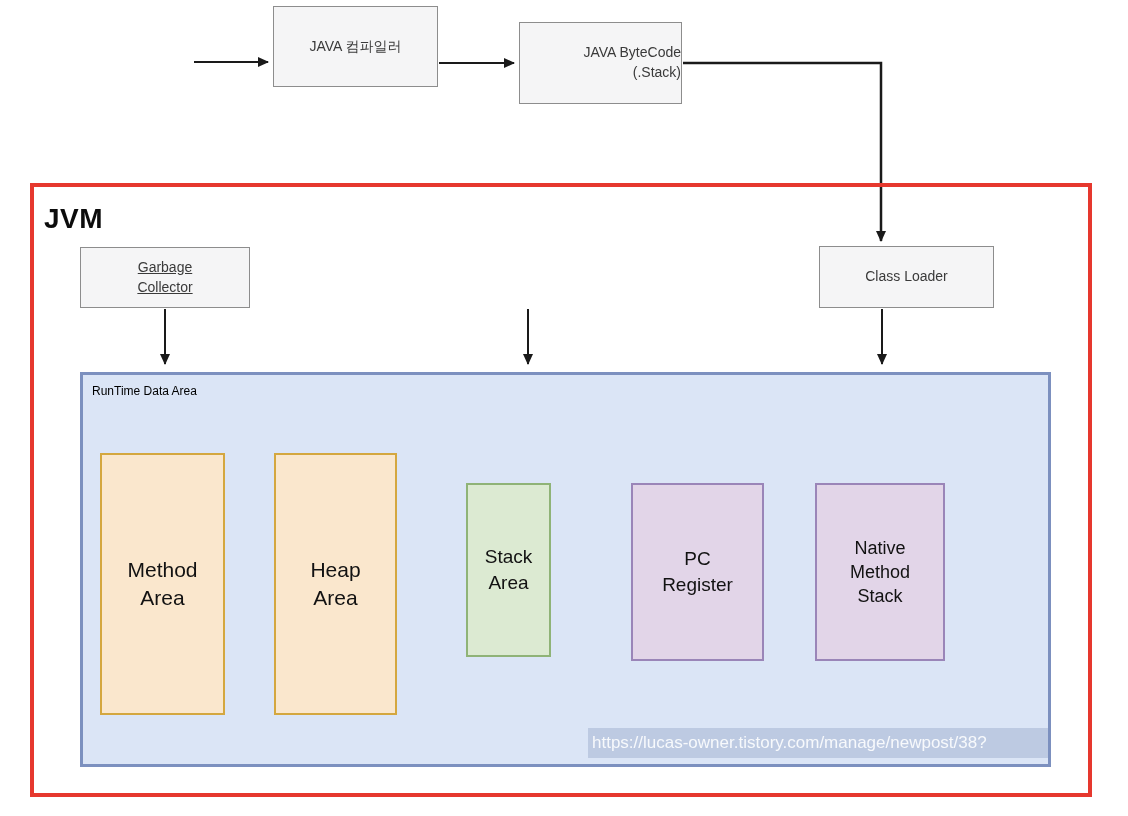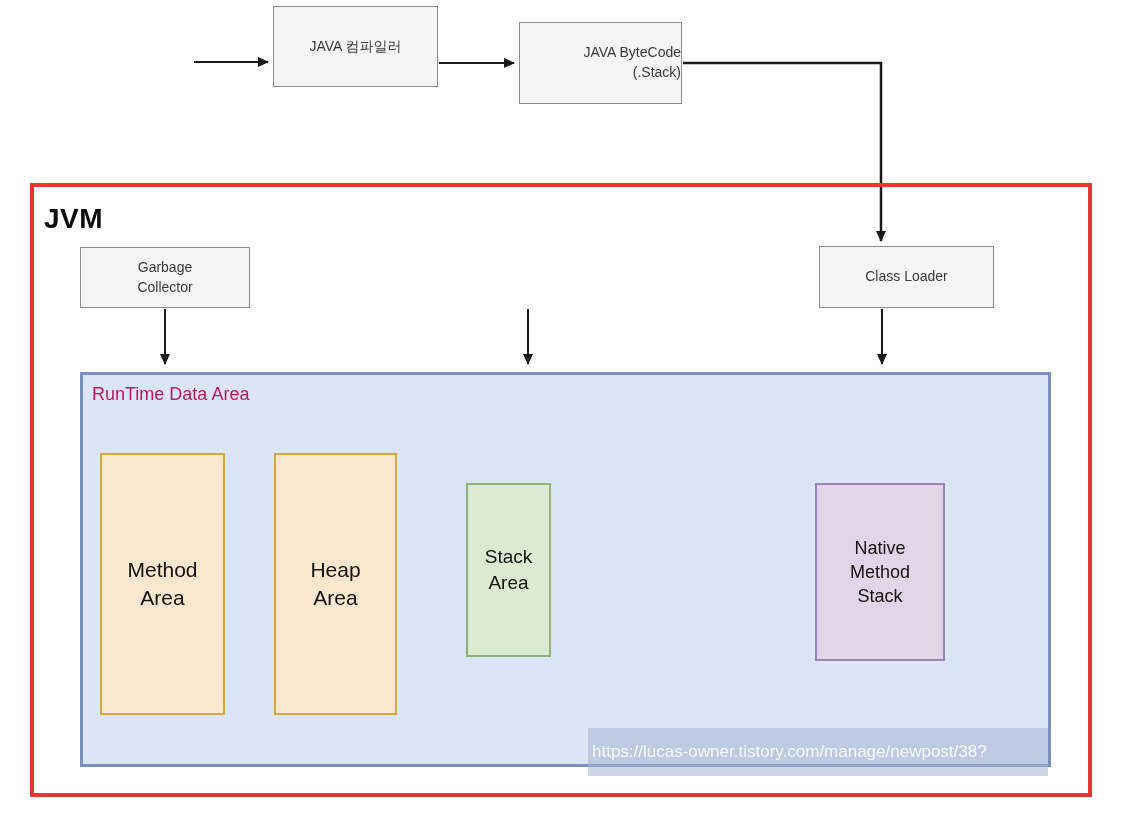--- a/index.html
+++ b/index.html
@@ -12,40 +12,40 @@
   .grey{background:#f5f5f6;border:1px solid #8d8d8d;color:#3a3a3a;font-size:14px;line-height:1.4;}
   
   .b-source  {left:28px; top:22px; width:165px;height:81px;}
   .b-compiler{left:273px;top:6px; width:165px;height:81px;}
   .b-bytecode{left:519px;top:22px; width:163px;height:82px;align-items:flex-end;}
   
   .jvm{position:absolute;left:30px;top:183px;width:1062px;height:614px;
        border:4px solid #e6382e;box-sizing:border-box;background:transparent;}
   .jvm-title{position:absolute;left:44px;top:203px;font-size:28px;font-weight:bold;color:#0c0c0c;letter-spacing:0.5px;}
   
-  .b-gc{left:80px; top:247px;width:170px;height:61px;}
+  .b-gc{left:80px; top:247px;width:170px;height:61px;text-decoration:underline;}
   .b-ee{left:438px;top:247px;width:174px;height:61px;}
   .b-cl{left:795px;top:246px;width:175px;height:62px;margin-left:24px;}
   
   .runtime{position:absolute;left:80px;top:372px;width:971px;height:395px;
            background:#dbe5f6;border:3px solid #7c90bf;box-sizing:border-box;}
-  .runtime-title{position:absolute;left:92px;top:384px;font-size:18px;color:#be185d;}
+  .runtime-title{position:absolute;left:92px;top:384px;font-size:12px;color:#000000;}
   .region{font-size:21px;line-height:1.35;color:#121212;}
   .orange{background:#fae7cd;border:2px solid #d4a73f;}
   .green {background:#dcead2;border:2px solid #8fb377;font-size:19px;}
   .purple{background:#e2d5e8;border:2px solid #9a85b8;font-size:19px;}
   .b-method{left:100px;top:453px;width:125px;height:262px;}
   .b-heap  {left:274px;top:453px;width:123px;height:262px;}
   .b-stack {left:466px;top:483px;width:85px; height:174px;}
   .b-pc    {left:631px;top:483px;width:133px;height:178px;}
   .b-native{left:815px;top:483px;width:130px;height:178px;font-size:18px;}
   
   #arrows{position:absolute;left:0;top:0;width:1128px;height:816px;pointer-events:none;}
   
-  .watermark{position:absolute;left:588px;top:728px;width:460px;height:48px;
+  .watermark{position:absolute;left:588px;top:728px;width:460px;height:30px;
              background:rgba(164,180,210,0.55);display:flex;align-items:center;
              overflow:hidden;white-space:nowrap;}
   .watermark span{font-size:17px;color:#f7f9fc;padding-left:4px;}
 </style>
 </head>
 <body>
 
 <div id="canvas">
 
   <svg id="arrows" viewBox="0 0 1128 816" xmlns="http://www.w3.org/2000/svg">
@@ -89,20 +89,24 @@
     <span>Area</span>
   </div>
   <div class="box region orange b-heap">
     <span>Heap</span>
     <span>Area</span>
   </div>
   <div class="box region green b-stack">
     <span>Stack</span>
     <span>Area</span>
   </div>
+  <div class="box region purple b-pc">
+    <span>PC</span>
+    <span>Register</span>
+  </div>
   <div class="box region purple b-native">
     <span>Native</span>
     <span>Method</span>
     <span>Stack</span>
   </div>
 
   <div class="watermark">
     <span>https://lucas-owner.tistory.com/manage/newpost/38?</span>
   </div>
 

